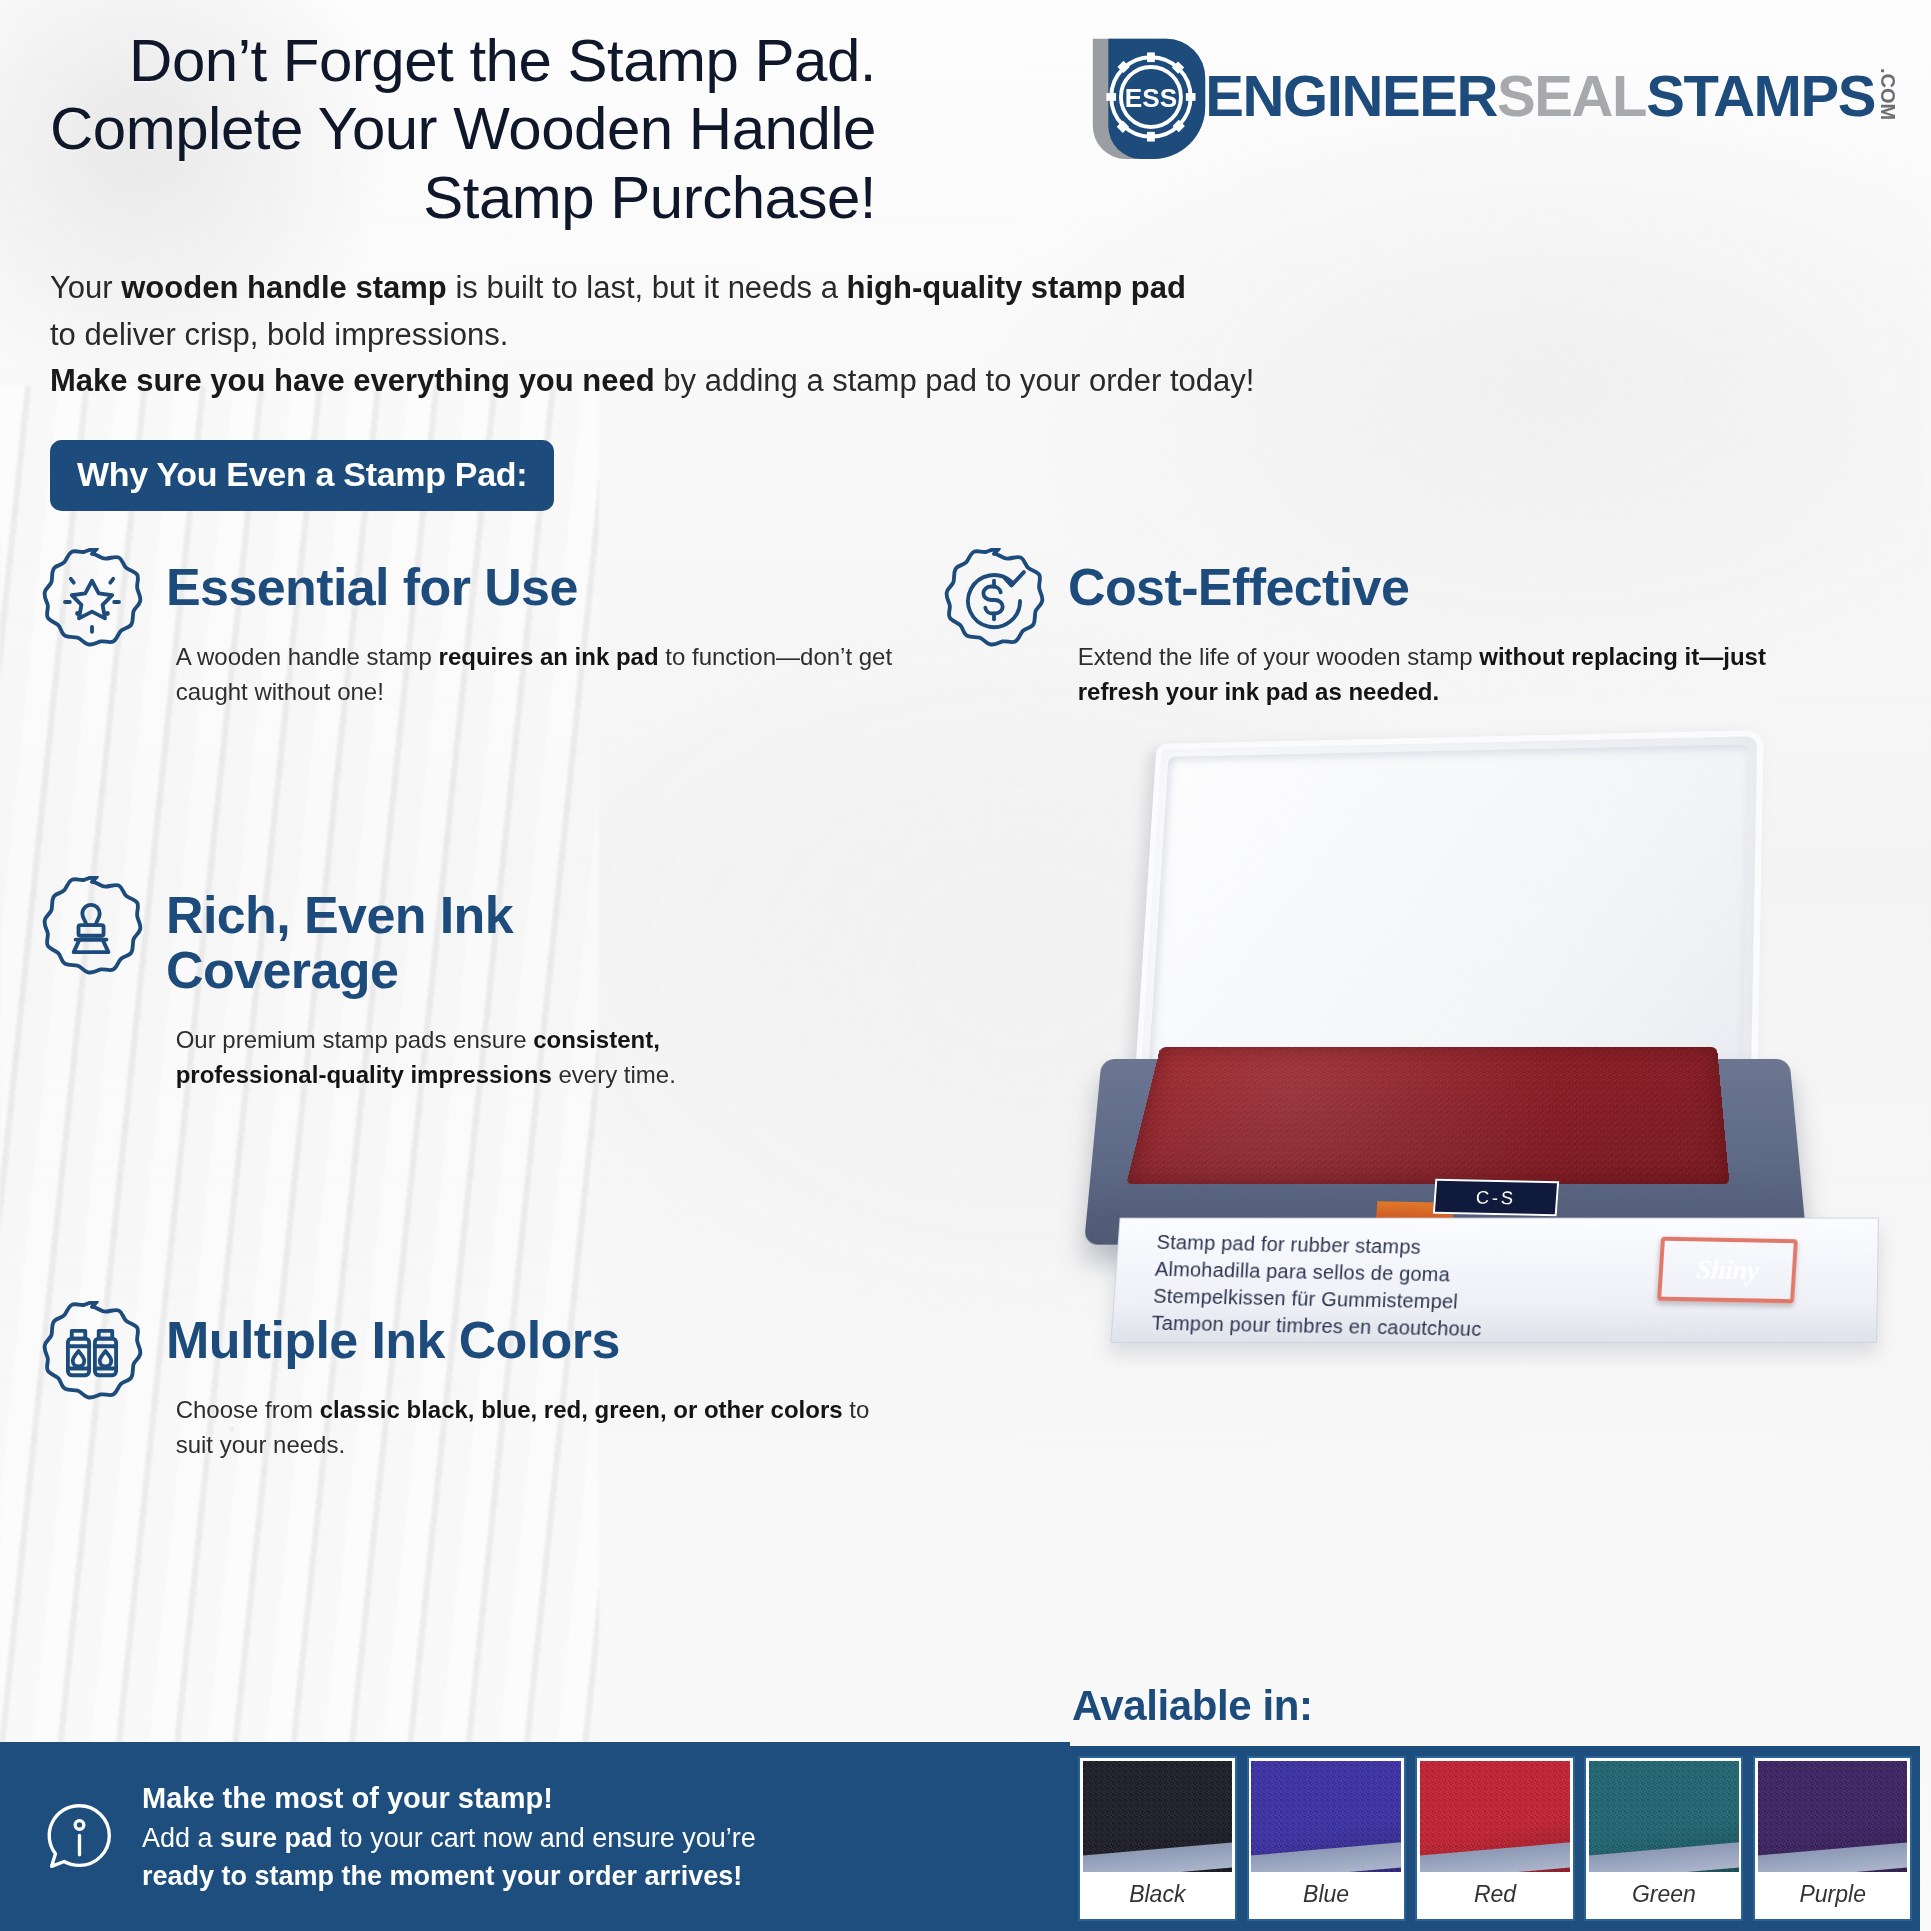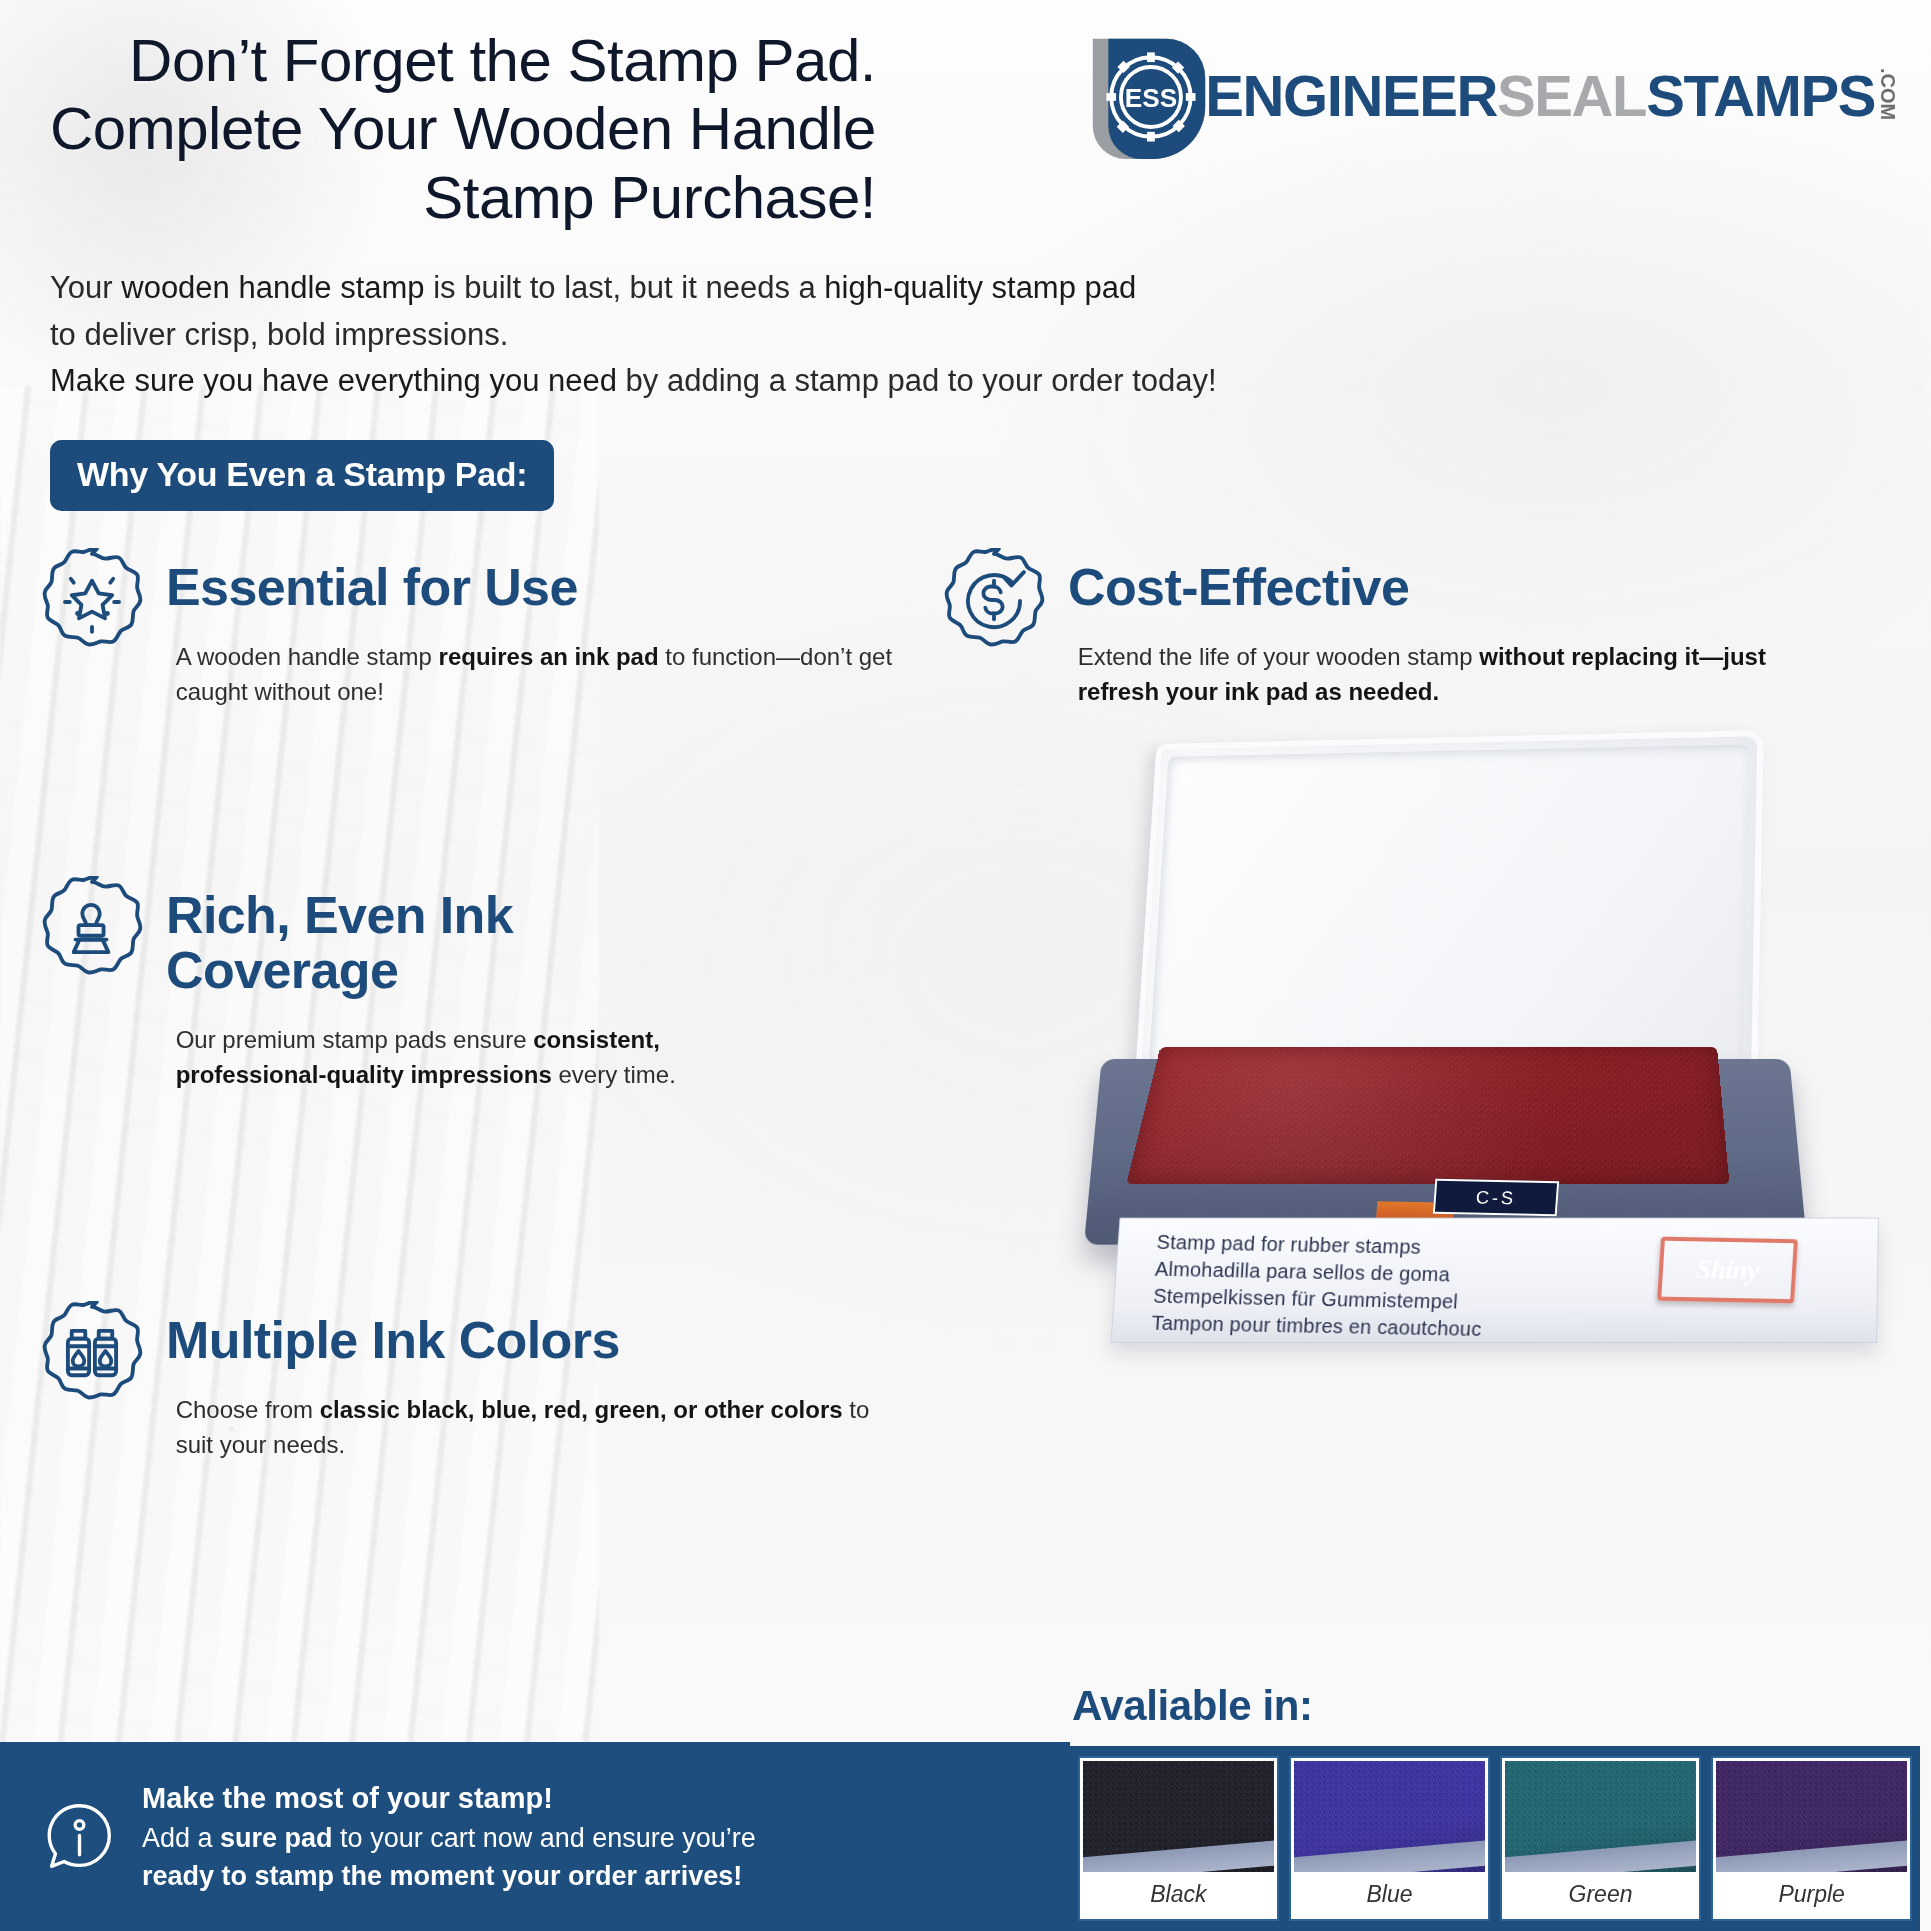--- a/index.html
+++ b/index.html
@@ -75,21 +75,21 @@
     color:#6d6e71; font-size:20px; font-weight:bold;
     writing-mode:vertical-rl; letter-spacing:0px;
     margin-left:2.9px; margin-top:5.8px; line-height:1;
   }
 
   
   .intro {
     margin:33px 0 0 50px;
     font-size:31px; line-height:1.5; color:#2a2a2a; max-width:1641px;
   }
-  .intro b { font-weight:normal; color:#1a1a1a; }
+  .intro b { font-weight:bold; color:#1a1a1a; }
 
   
   .pill {
     display:inline-block; margin:35px 0 0 50px;
     background:#1d4c7c; color:#fff;
     font-weight:bold; font-size:34px;
     padding:15.4px 27px 17.4px 27px; border-radius:11.6px;
     letter-spacing:-0.3px;
   }
 
@@ -438,20 +438,27 @@
       <div class="sw-label">Black</div>
     </div>
     <div class="swatch">
       <div class="sw-color" id="sw1" style="background: linear-gradient(170deg, rgb(58, 47, 163) 0%, rgb(58, 47, 163) 60%, rgba(0, 0, 0, 0.25) 100%), rgb(58, 47, 163);">
           <div class="grain"></div>
           <div class="rim"></div>
         </div>
       <div class="sw-label">Blue</div>
     </div>
     <div class="swatch">
+      <div class="sw-color" id="sw2" style="background: linear-gradient(170deg, rgb(194, 32, 48) 0%, rgb(194, 32, 48) 60%, rgba(0, 0, 0, 0.25) 100%), rgb(194, 32, 48);">
+          <div class="grain"></div>
+          <div class="rim"></div>
+        </div>
+      <div class="sw-label">Red</div>
+    </div>
+    <div class="swatch">
       <div class="sw-color" id="sw3" style="background: linear-gradient(170deg, rgb(29, 100, 112) 0%, rgb(29, 100, 112) 60%, rgba(0, 0, 0, 0.25) 100%), rgb(29, 100, 112);">
           <div class="grain"></div>
           <div class="rim"></div>
         </div>
       <div class="sw-label">Green</div>
     </div>
     <div class="swatch">
       <div class="sw-color" id="sw4" style="background: linear-gradient(170deg, rgb(59, 33, 98) 0%, rgb(59, 33, 98) 60%, rgba(0, 0, 0, 0.25) 100%), rgb(59, 33, 98);">
           <div class="grain"></div>
           <div class="rim"></div>

